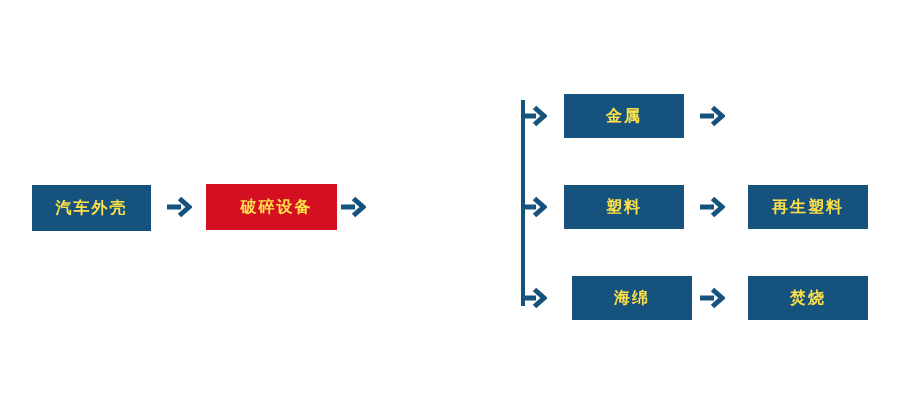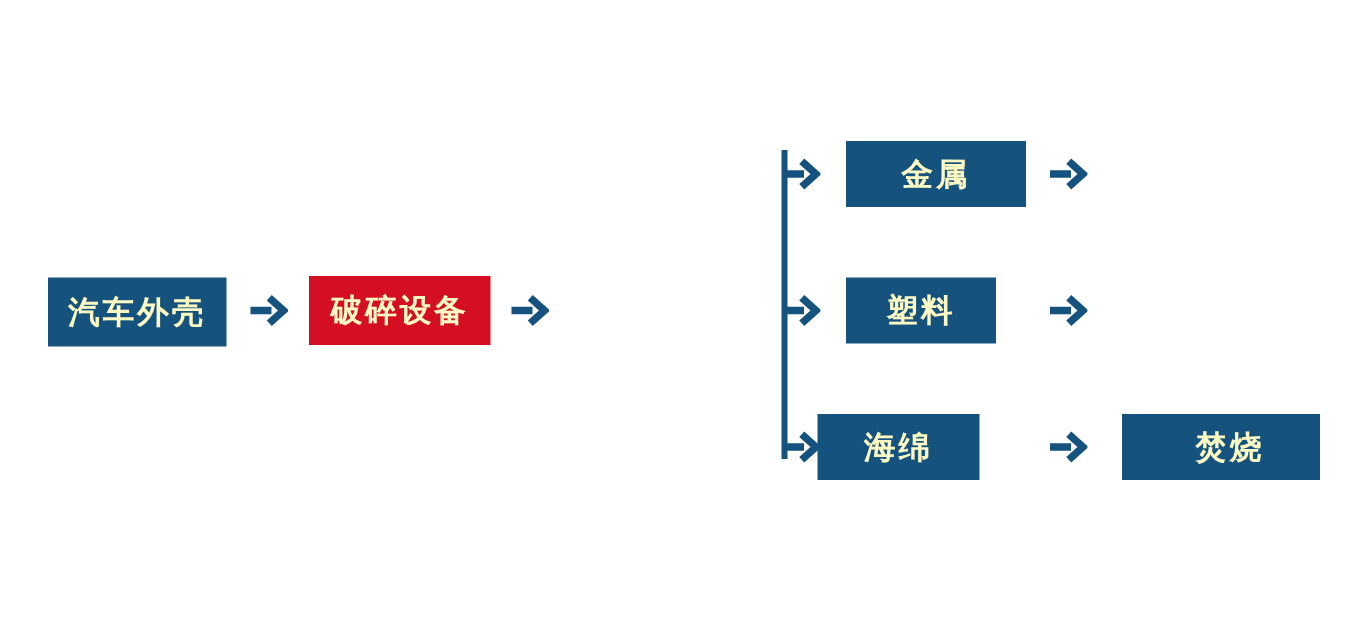--- a/index.html
+++ b/index.html
@@ -13,28 +13,28 @@
     width: 900px;
     height: 411px;
     background: #ffffff;
     overflow: hidden;
   }
   .node {
     position: absolute;
     display: flex;
     align-items: center;
     justify-content: center;
-    color: #fef9c3;
-    font-size: 21px;
+    color: #fde047;
+    font-size: 16px;
     font-weight: bold;
     letter-spacing: 2px;
     white-space: nowrap;
   }
   .node.blue { background: #15527d; }
-  .node.red  { background: #d50f22; }
+  .node.red  { background: #d50f22; padding-left: 10px; }
   .arrow { position: absolute; }
   .arrow path {
     stroke: #15527d;
     stroke-width: 5;
     fill: none;
   }
   .vline {
     position: absolute;
     left: 521px;
     top: 100px;
@@ -72,30 +72,31 @@
   <div class="node blue" style="left:564px; top:94px; width:120px; height:44px;">金属</div>
   <svg class="arrow" style="left:699px; top:105px;" width="26" height="22" viewBox="0 0 26 22">
     <path d="M1 11 H15"></path>
     <path d="M13.5 2.5 L23 11 L13.5 19.5"></path>
   </svg>
 
   <svg class="arrow" style="left:521px; top:196px;" width="26" height="22" viewBox="0 0 26 22">
     <path d="M1 11 H15"></path>
     <path d="M13.5 2.5 L23 11 L13.5 19.5"></path>
   </svg>
-  <div class="node blue" style="left:564px; top:185px; width:100px; height:44px;">塑料</div>
+  <div class="node blue" style="left:564px; top:185px; width:120px; height:44px;">塑料</div>
   <svg class="arrow" style="left:699px; top:196px;" width="26" height="22" viewBox="0 0 26 22">
     <path d="M1 11 H15"></path>
     <path d="M13.5 2.5 L23 11 L13.5 19.5"></path>
   </svg>
+  <div class="node blue" style="left:748px; top:185px; width:120px; height:44px;">再生塑料</div>
 
   <svg class="arrow" style="left:521px; top:287px;" width="26" height="22" viewBox="0 0 26 22">
     <path d="M1 11 H15"></path>
     <path d="M13.5 2.5 L23 11 L13.5 19.5"></path>
   </svg>
-  <div class="node blue" style="left:545px; top:276px; width:108px; height:44px;">海绵</div>
+  <div class="node blue" style="left:572px; top:276px; width:120px; height:44px;">海绵</div>
   <svg class="arrow" style="left:699px; top:287px;" width="26" height="22" viewBox="0 0 26 22">
     <path d="M1 11 H15"></path>
     <path d="M13.5 2.5 L23 11 L13.5 19.5"></path>
   </svg>
-  <div class="node blue" style="left:748px; top:276px; width:120px; height:44px;padding-left:12px;">焚烧</div>
+  <div class="node blue" style="left:748px; top:276px; width:120px; height:44px;">焚烧</div>
 
 </div>
 
 </body></html>

